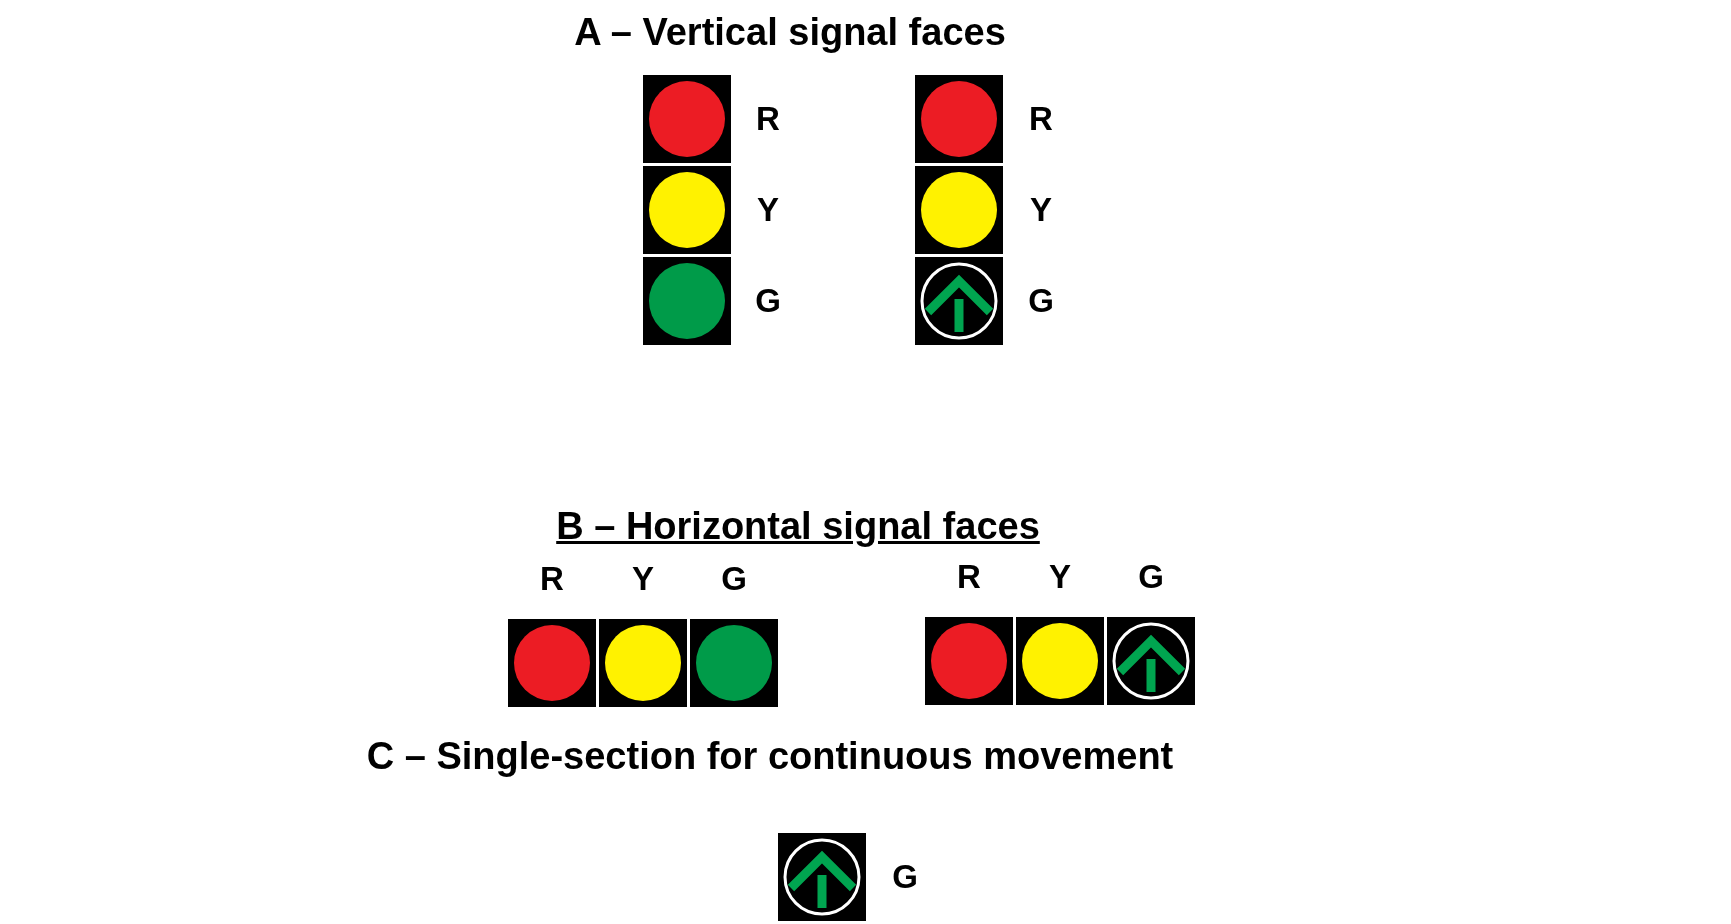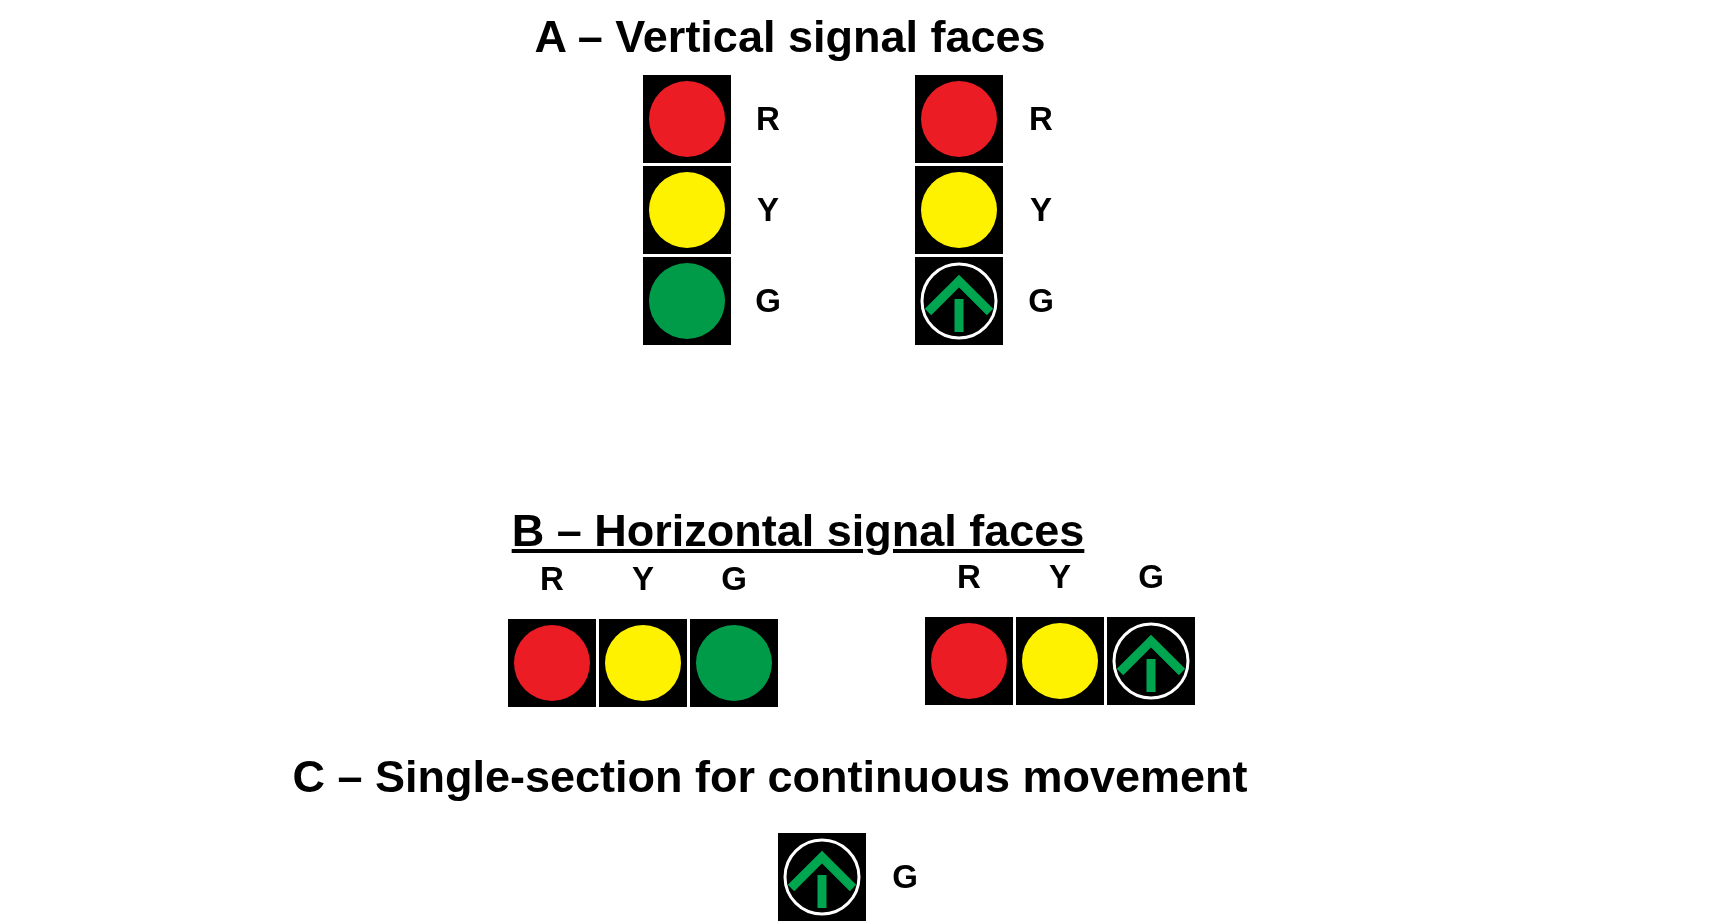--- a/index.html
+++ b/index.html
@@ -7,28 +7,28 @@
     position:relative;
     width:1731px;height:924px;
     background:#ffffff;
     font-family:"Liberation Sans","DejaVu Sans",sans-serif;
     overflow:hidden;
   }
   .title{
     position:absolute;
     transform:translateX(-50%);
     white-space:nowrap;
-    font-size:45px;
+    font-size:38px;
     font-weight:700;
     color:#000;
     line-height:1.1;
   }
   #title-a{left:790px;top:12px;}
   #title-b{left:798px;top:506px;text-decoration:underline;}
-  #title-c{left:770px;top:736px;margin-top:16px;}
+  #title-c{left:770px;top:736px;}
   .signal{position:absolute;}
   .cell{
     position:absolute;
     width:88px;height:88px;
     background:#000;
   }
   .ball{
     position:absolute;
     left:6px;top:6px;
     width:76px;height:76px;

